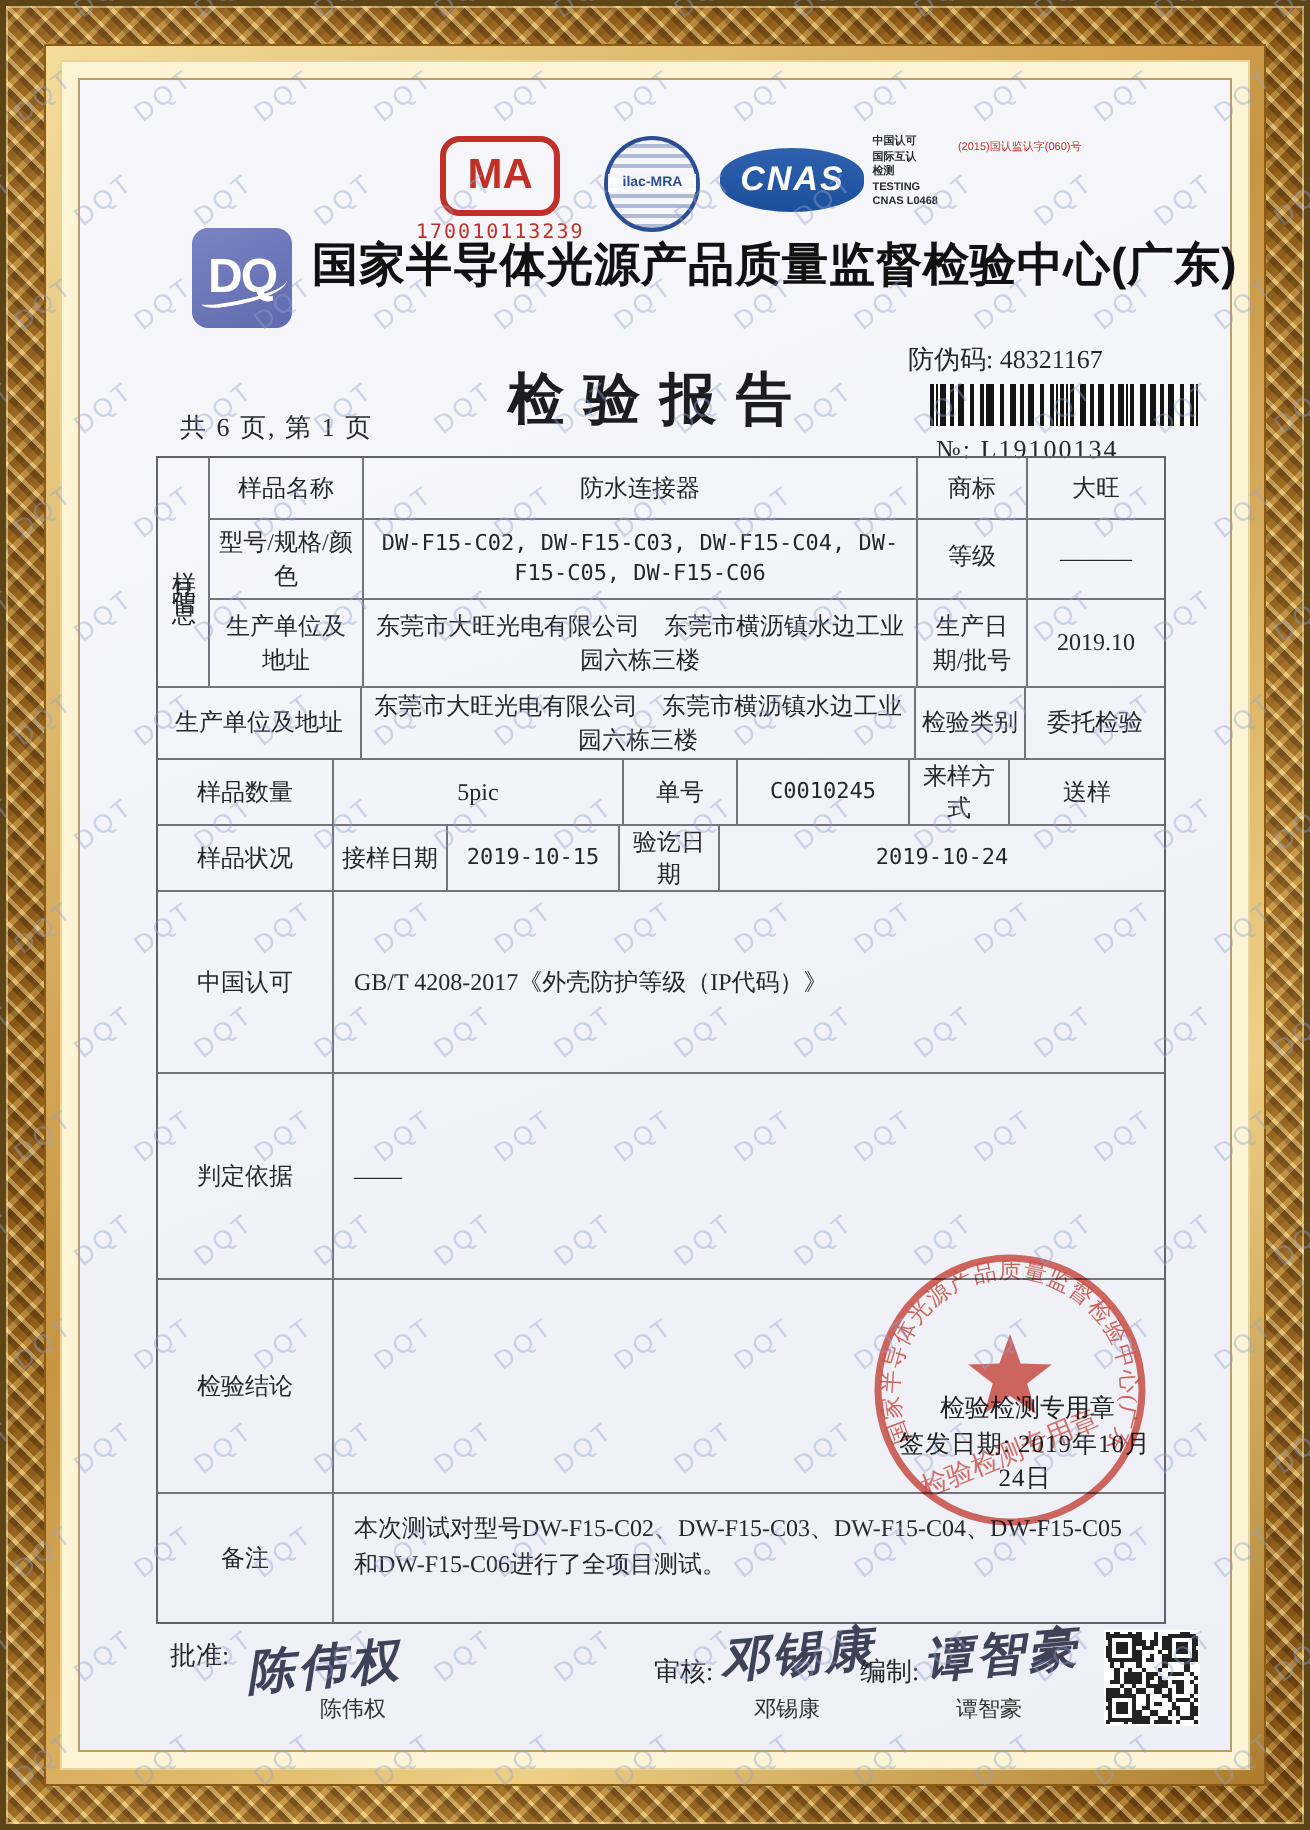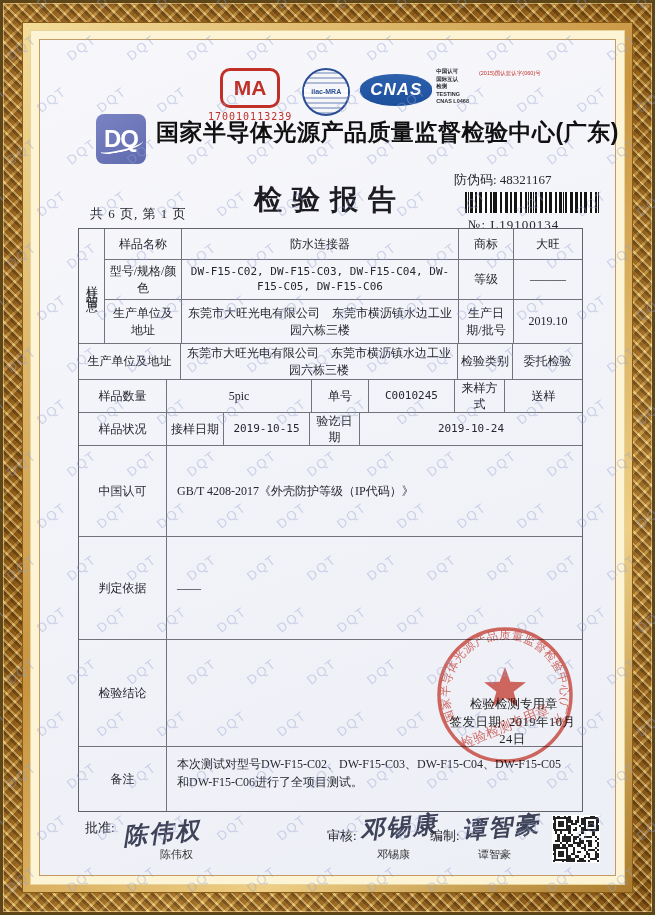--- a/index.html
+++ b/index.html
@@ -161,21 +161,21 @@
         <div class="sec-right" style="border-left:1px solid #73737d;">
           <div class="trow" style="height:30px;">
             <div class="cell lab" style="width:76px;">样品名称</div>
             <div class="cell" style="width:277px;">防水连接器</div>
             <div class="cell lab" style="width:55px;">商标</div>
             <div class="cell" style="flex:1;">大旺</div>
           </div>
           <div class="trow" style="height:40px;">
             <div class="cell lab" style="width:76px;">型号/规格/颜色</div>
             <div class="cell mono" style="width:277px;">DW-F15-C02, DW-F15-C03, DW-F15-C04, DW-F15-C05, DW-F15-C06</div>
-            <div class="cell lab" style="width:55px;">等级</div>
+            <div class="cell lab" style="width:55px;font-family:Liberation Mono, monospace;">等级</div>
             <div class="cell" style="flex:1;">———</div>
           </div>
           <div class="trow" style="height:44px;">
             <div class="cell lab" style="width:76px;">生产单位及地址</div>
             <div class="cell" style="width:277px;">东莞市大旺光电有限公司　东莞市横沥镇水边工业园六栋三楼</div>
             <div class="cell lab" style="width:55px;">生产日期/批号</div>
             <div class="cell" style="flex:1;">2019.10</div>
           </div>
         </div>
       </div>

